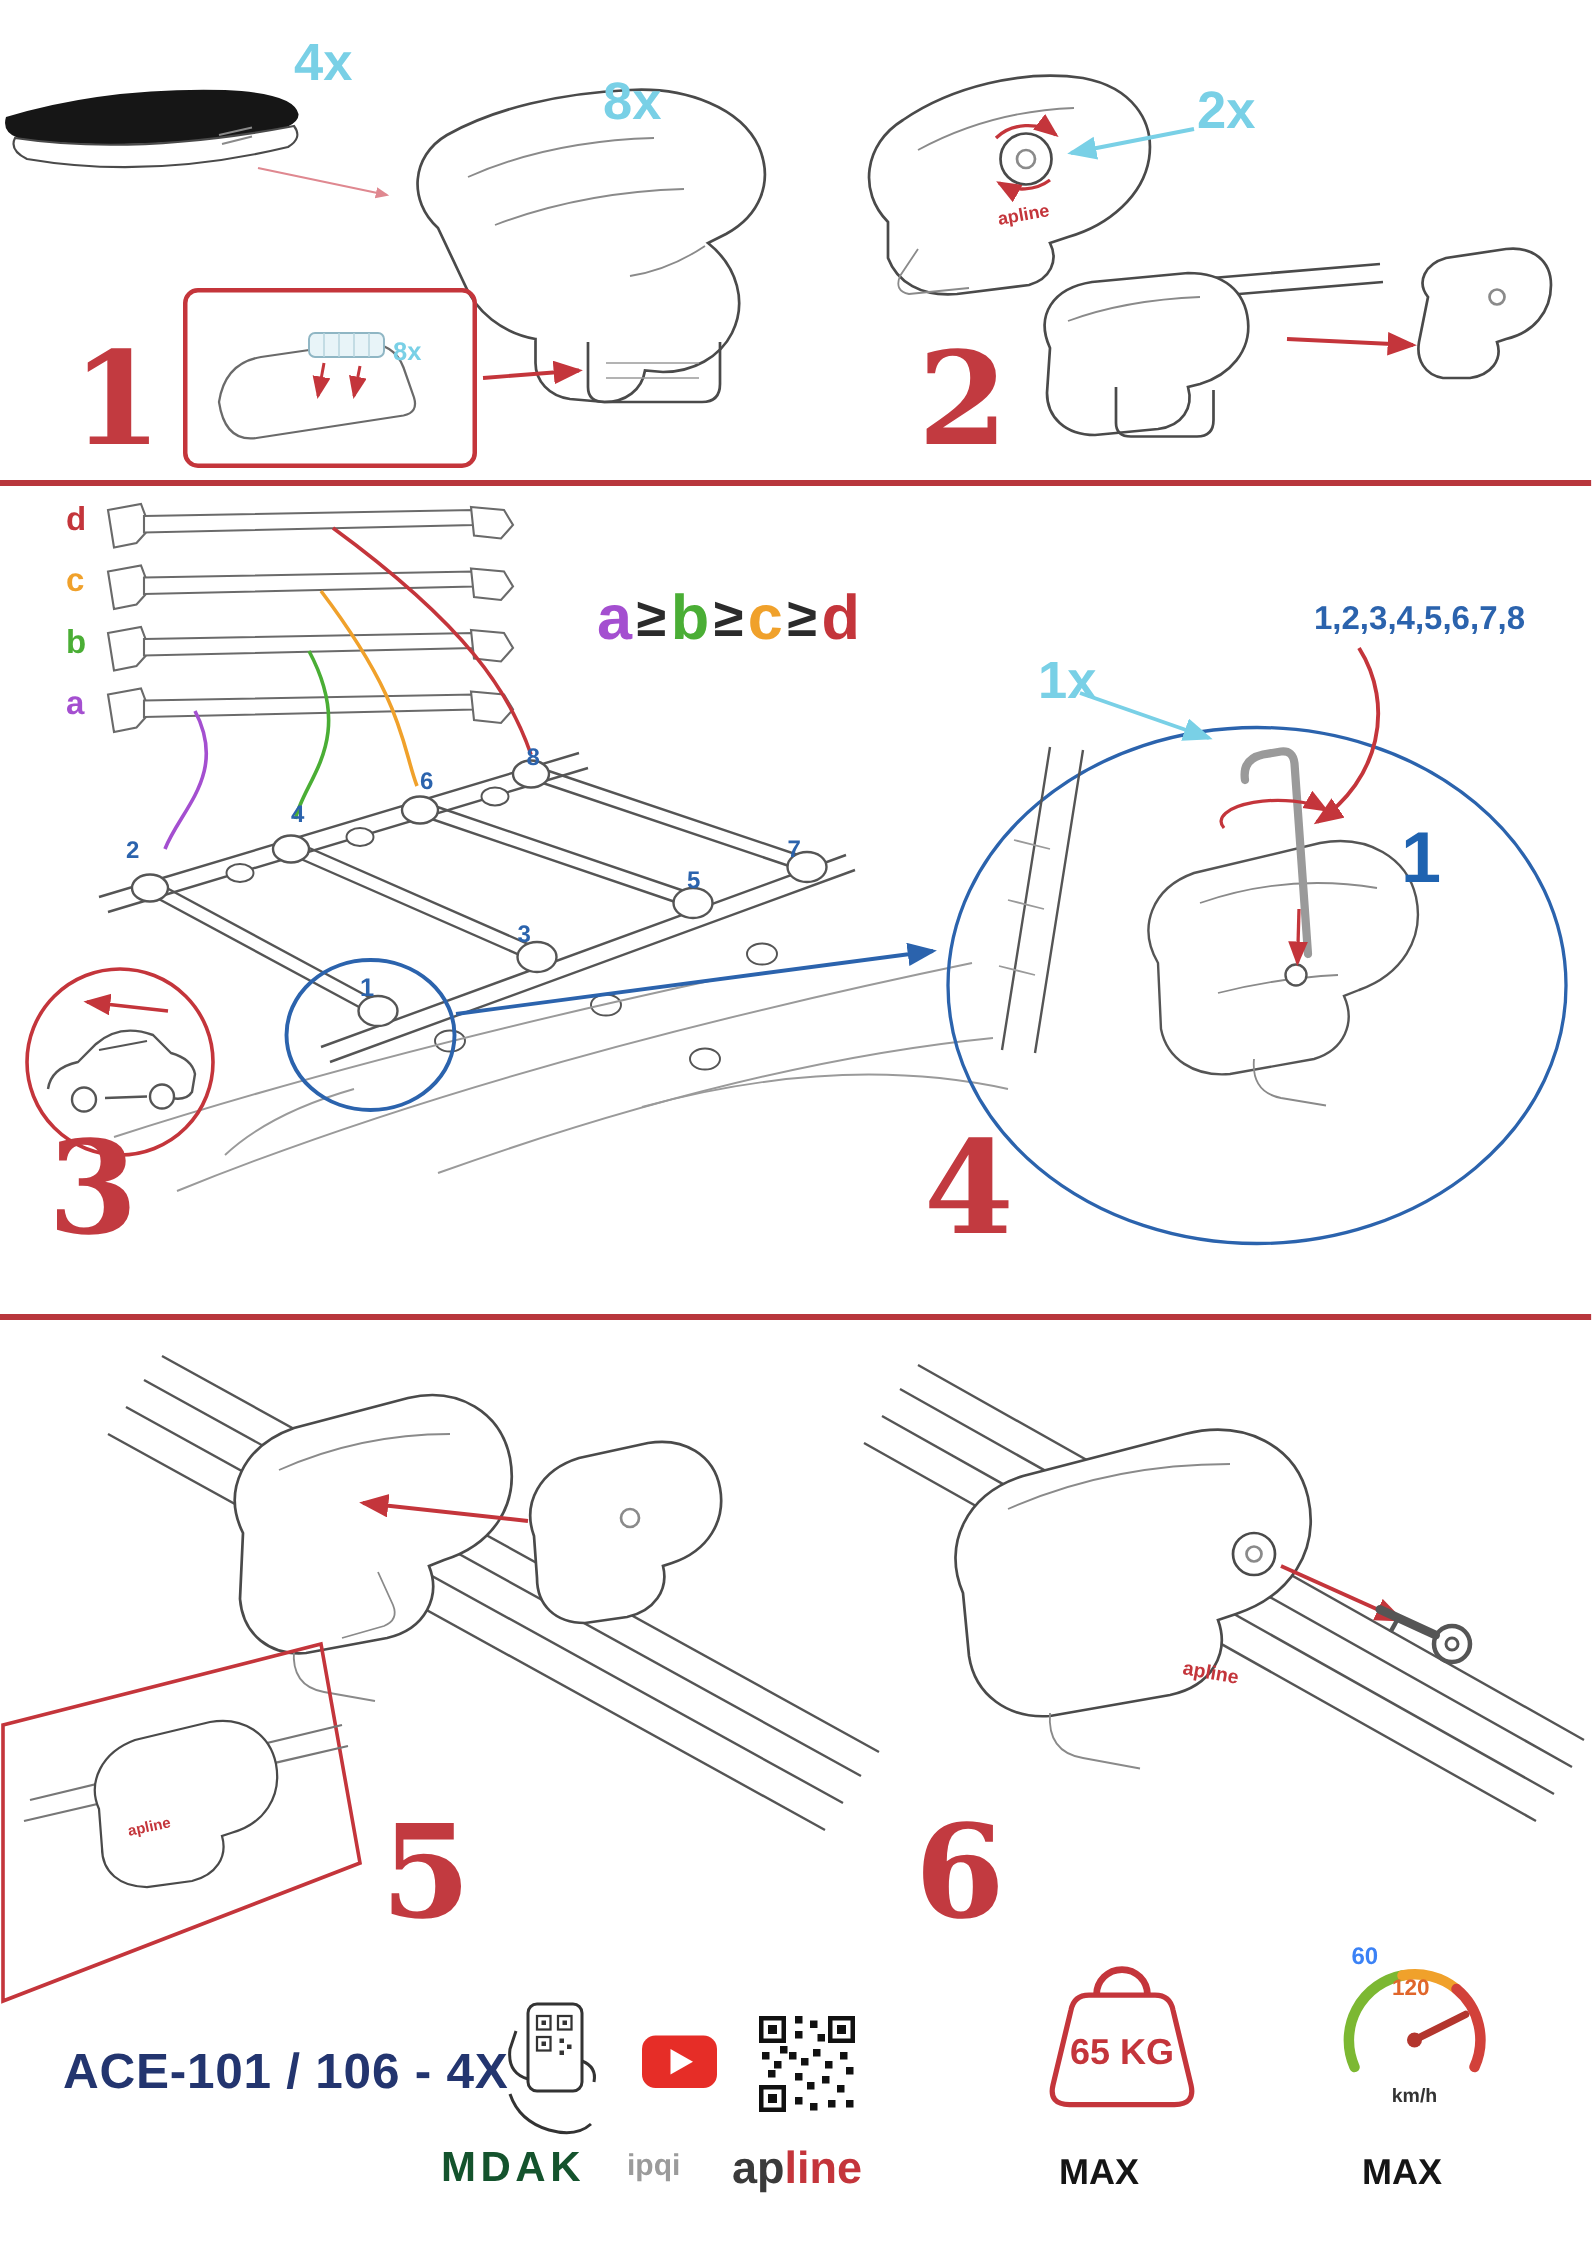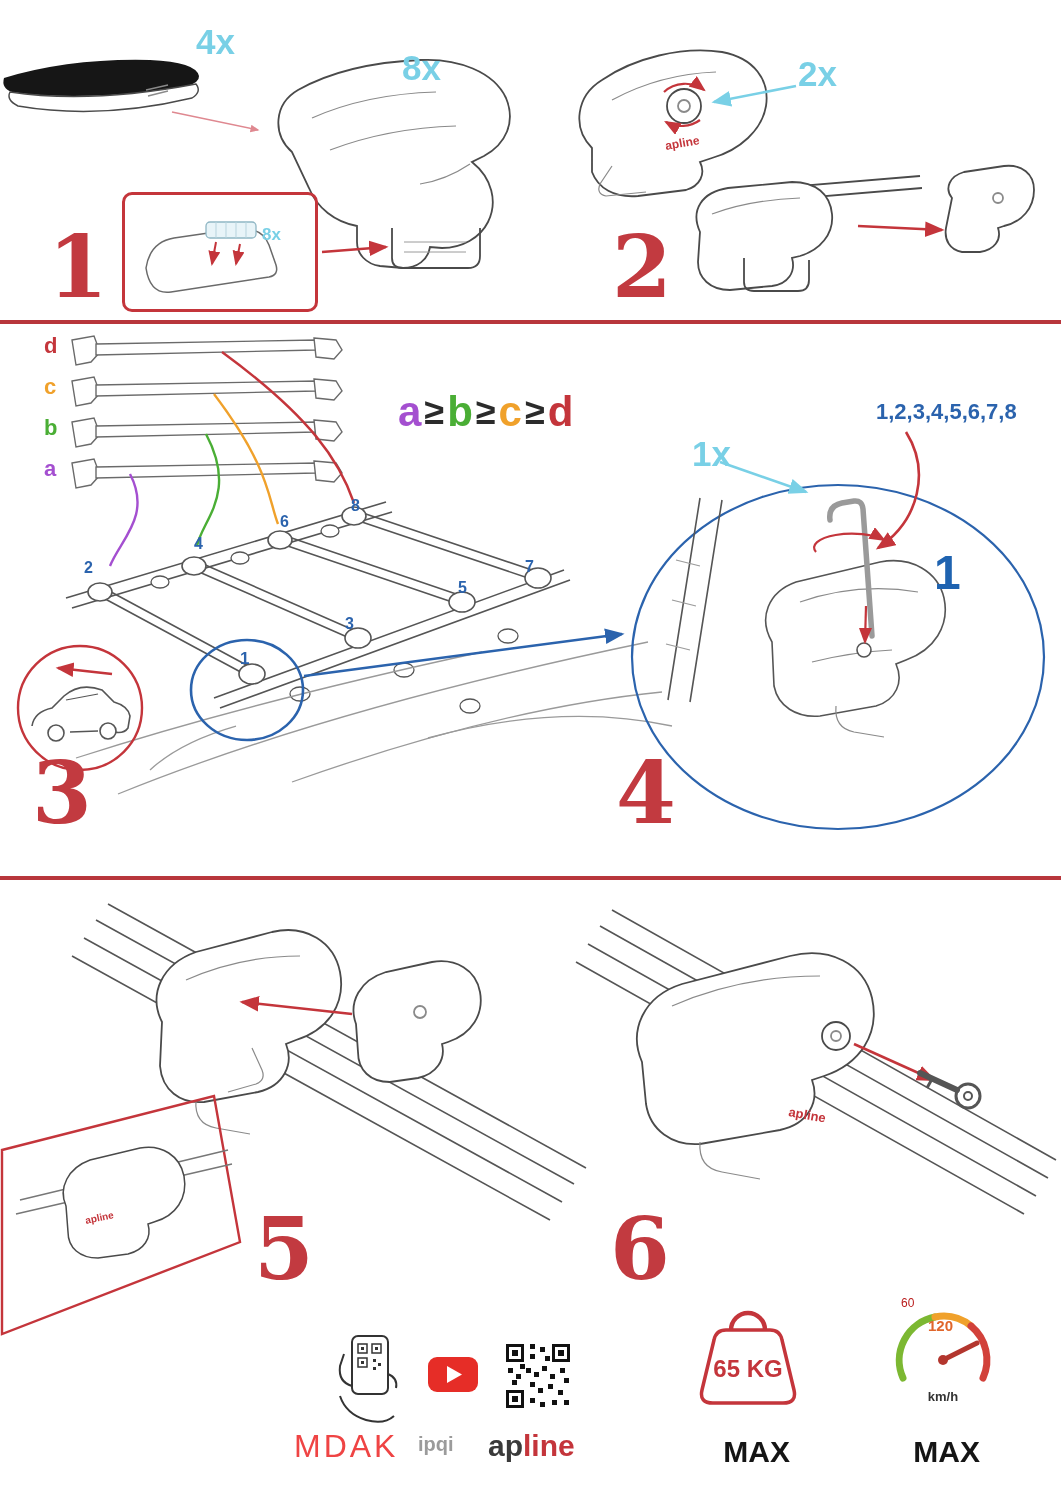--- a/index.html
+++ b/index.html
@@ -17,26 +17,26 @@
   .formula{display:flex;gap:3px;font-size:42px;font-weight:800;align-items:center}
   .f-a{color:#a44fd0}.f-b{color:#4aae35}.f-c{color:#f0a12b}.f-d{color:#c4353b}
   .f-ge{color:#2b2b2b;font-size:36px}
   .seq{color:#2b63ad;font-weight:700;font-size:22px}
   .bigone{color:#1f63b0;font-weight:700;font-size:48px}
   .divider{position:absolute;left:0;width:1061px;height:4px;background:#b8363c}
   .redbox{position:absolute;border:3px solid #c4353b;border-radius:10px}
   .model{color:#23356f;font-weight:700;font-size:33px;letter-spacing:.5px}
   .brand{font-size:31px;font-weight:700;color:#151515}
   .red-part{color:#c4353b}
-  .mdak{color:#ef4444;font-weight:400;font-size:32px;letter-spacing:3px}
+  .mdak{color:#14532d;font-weight:700;font-size:28px;letter-spacing:3px}
   .ipqi{color:#9b9b9b;font-weight:700;font-size:20px}
   .apline{font-size:30px;font-weight:700;color:#3a3a3a}
   .kgval{color:#c4353b;font-weight:700;font-size:24px;text-align:center}
-  .maxlbl{color:#151515;font-weight:700;font-size:30px;text-align:right}
-  .sp60{color:#b91c1c;font-weight:400;font-size:12px}
+  .maxlbl{color:#151515;font-weight:700;font-size:24px;text-align:left}
+  .sp60{color:#3b82f6;font-weight:700;font-size:16px}
   .sp120{color:#e0662b;font-weight:700;font-size:15px}
   .kmh{color:#333333;font-weight:700;font-size:13px;text-align:center}
 </style>
 </head>
 <body>
 
 <div class="page">
 
 <svg class="abs" style="left:0;top:0" width="1061" height="1500" viewBox="0 0 1061 1500" xmlns="http://www.w3.org/2000/svg">
   <defs>
@@ -338,20 +338,21 @@
 <span class="txt stepnum" style="left:32px;top:750px">3</span>
 
 <span class="txt seq" style="left:876px;top:400px">1,2,3,4,5,6,7,8</span>
 <span class="txt qty" style="left:692px;top:436px">1x</span>
 <span class="txt bigone" style="left:934px;top:548px">1</span>
 <span class="txt stepnum" style="left:616px;top:750px">4</span>
 
 <span class="txt stepnum" style="left:254px;top:1206px">5</span>
 <span class="txt stepnum" style="left:610px;top:1206px">6</span>
 
+<span class="txt model" style="left:42px;top:1364px">ACE-101 / 106 - 4X</span>
 <span class="txt mdak" style="left:294px;top:1430px">MDAK</span>
 <span class="txt ipqi" style="left:418px;top:1434px">ipqi</span>
 <div class="txt apline" style="left:488px;top:1430px">
   <span>ap</span><span class="red-part">line</span>
 </div>
 
 <span class="txt kgval" style="left:710px;top:1356px;width:76px">65 KG</span>
 <span class="txt maxlbl" style="left:706px;top:1436px;width:84px">MAX</span>
 <span class="txt sp60" style="left:901px;top:1297px">60</span>
 <span class="txt sp120" style="left:928px;top:1318px">120</span>

